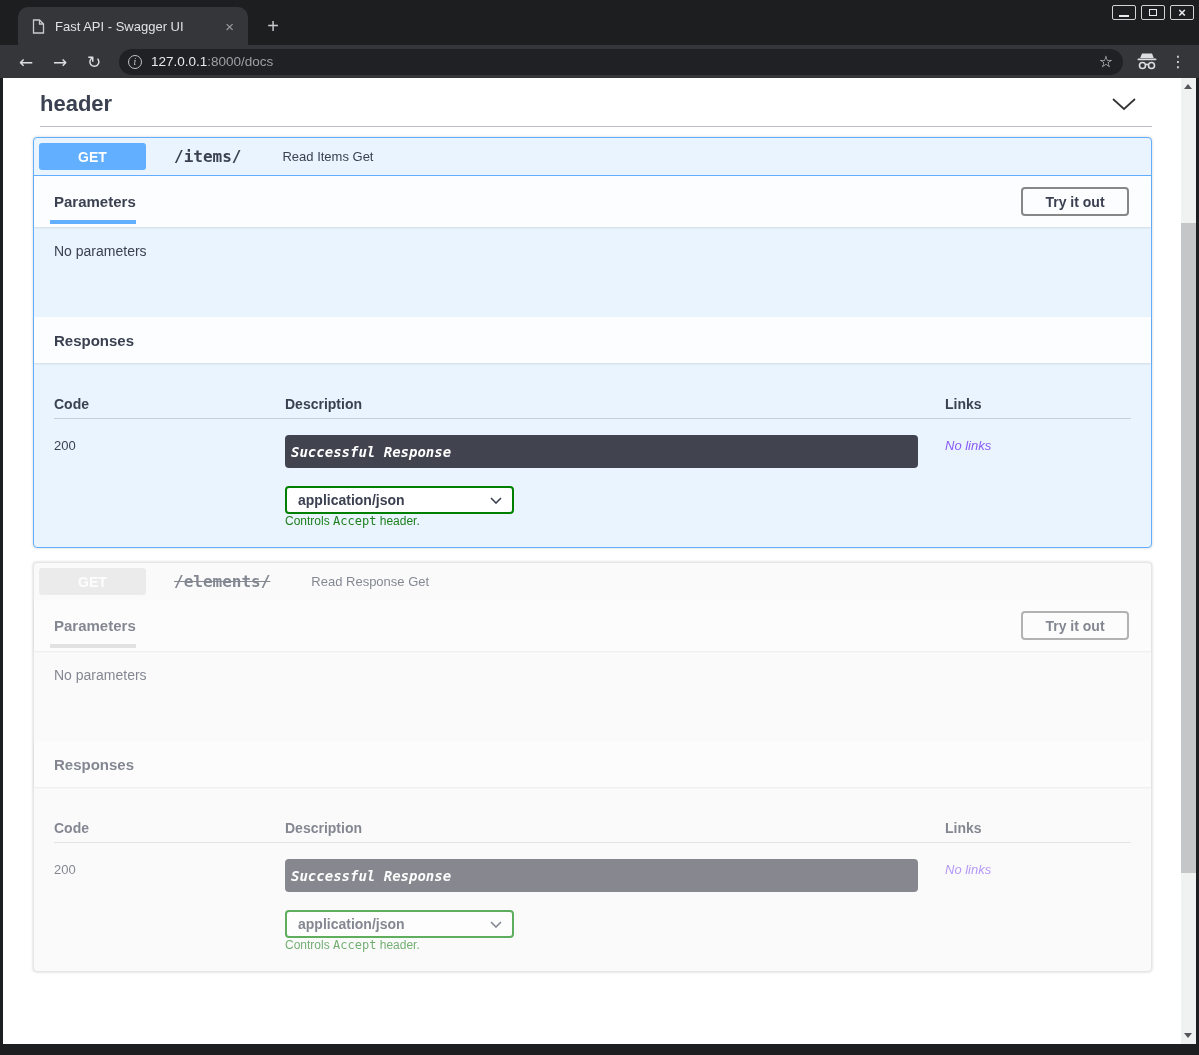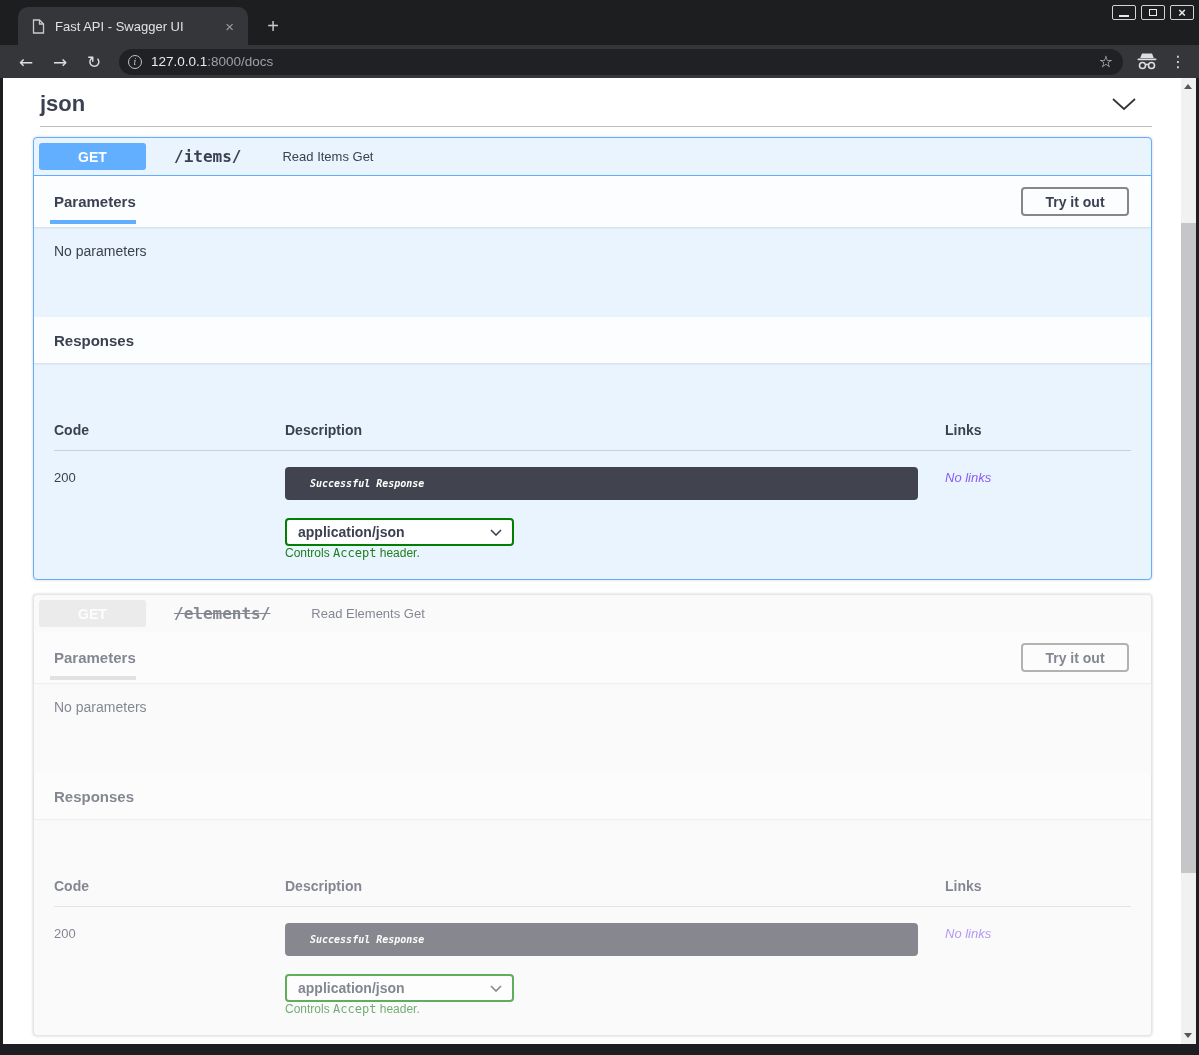--- a/index.html
+++ b/index.html
@@ -70,28 +70,28 @@
   .tab-underline { position:absolute; left:16px; bottom:3px; width:86px; height:4px; background:#61affe; }
   .opblock.deprecated .tab-underline { background:#d4d4d4; }
   .try-btn { position:absolute; right:22px; top:11px; width:108px; height:29px;
     border:2px solid #878787; border-radius:4px; background:transparent; color:#3b4151;
     font-weight:bold; font-size:14px; font-family:"Liberation Sans", sans-serif; }
   .params-body { padding:16px 20px 58px; font-size:14px; color:#3b4151; }
   .responses-header { height:46px; background:rgba(255,255,255,.8); box-shadow:0 1px 2px rgba(0,0,0,.1);
     display:flex; align-items:center; padding:0 20px; font-weight:bold; font-size:15px; color:#3b4151; }
   .responses-body { padding:33px 20px 19px; }
   .resp-grid { display:grid; grid-template-columns:231px 660px 1fr; }
-  .resp-headrow { border-bottom:1px solid rgba(59,65,81,.2); padding-bottom:12px;margin-top:26px; }
+  .resp-headrow { border-bottom:1px solid rgba(59,65,81,.2); padding-bottom:6px; }
   .resp-col-h { font-weight:bold; font-size:14px; color:#3b4151; }
   .resp-row { margin-top:16px; }
   .code-cell { font-size:13px; color:#3b4151; padding-top:3px; }
   .links-cell { font-size:13px; font-style:italic; color:#8b5cf6; padding-top:3px; }
   .resp-bar { width:633px; height:33px; background:#41444e; border-radius:4px;
-    display:flex; align-items:center; padding-left:25px; color:#fff;
-    font-family:"DejaVu Sans Mono", monospace; font-style:italic; font-weight:bold; font-size:10px; }
+    display:flex; align-items:center; padding-left:6px; color:#fff;
+    font-family:"DejaVu Sans Mono", monospace; font-style:italic; font-weight:bold; font-size:14px; }
   .media-select { margin-top:18px; width:229px; height:28px; border:2px solid #008000;
     border-radius:4px; background:#fff; display:flex; align-items:center; justify-content:space-between;
     padding:0 10px 0 11px; font-weight:bold; font-size:14px; color:#3b4151; }
   .accept-note { font-size:12px; color:#1e7f1e; }
   .accept-note .mono { font-family:"DejaVu Sans Mono", monospace; font-size:12px; }
   
   .scrollbar { position:absolute; top:0; right:0; width:15px; height:966px; background:#f0f1f1; }
   .sb-up, .sb-down { position:absolute; left:3px; width:0; height:0;
     border-left:4.5px solid transparent; border-right:4.5px solid transparent; }
   .sb-up { top:6px; border-bottom:5px solid #55585b; }
@@ -145,21 +145,21 @@
       <path d="M10.5 12 q1.5 -1.3 3 0" fill="none" stroke="#dcdee0" stroke-width="1.4"></path>
     </svg>
   </span>
   <span class="menu-dots">⋮</span>
 </div>
 
 <div class="page">
   <div class="content">
 
     <div class="sec-head">
-      <span class="sec-title">json</span>
+      <span class="sec-title">header</span>
       <span>
         <svg class="chev-svg" width="26" height="14" viewBox="0 0 26 14">
             <path d="M2 2 L13 12 L24 2" fill="none" stroke="#333" stroke-width="1.7"></path>
           </svg>
       </span>
     </div>
     <hr class="sec-rule">
 
     <section class="opblock get">
       <div class="inner">
@@ -203,21 +203,21 @@
           </div>
         </div>
       </div>
     </section>
 
     <section class="opblock deprecated">
       <div class="inner">
         <div class="op-summary">
           <span class="method-badge">GET</span>
           <span class="op-path">/elements/</span>
-          <span class="op-desc">Read Elements Get</span>
+          <span class="op-desc">Read Response Get</span>
         </div>
         <div class="op-section-header">
           <span class="tab-label">Parameters</span>
           <span class="tab-underline"></span>
           <button class="try-btn">Try it out</button>
         </div>
         <div class="params-body">
           <span>No parameters</span>
         </div>
         <div class="responses-header">

